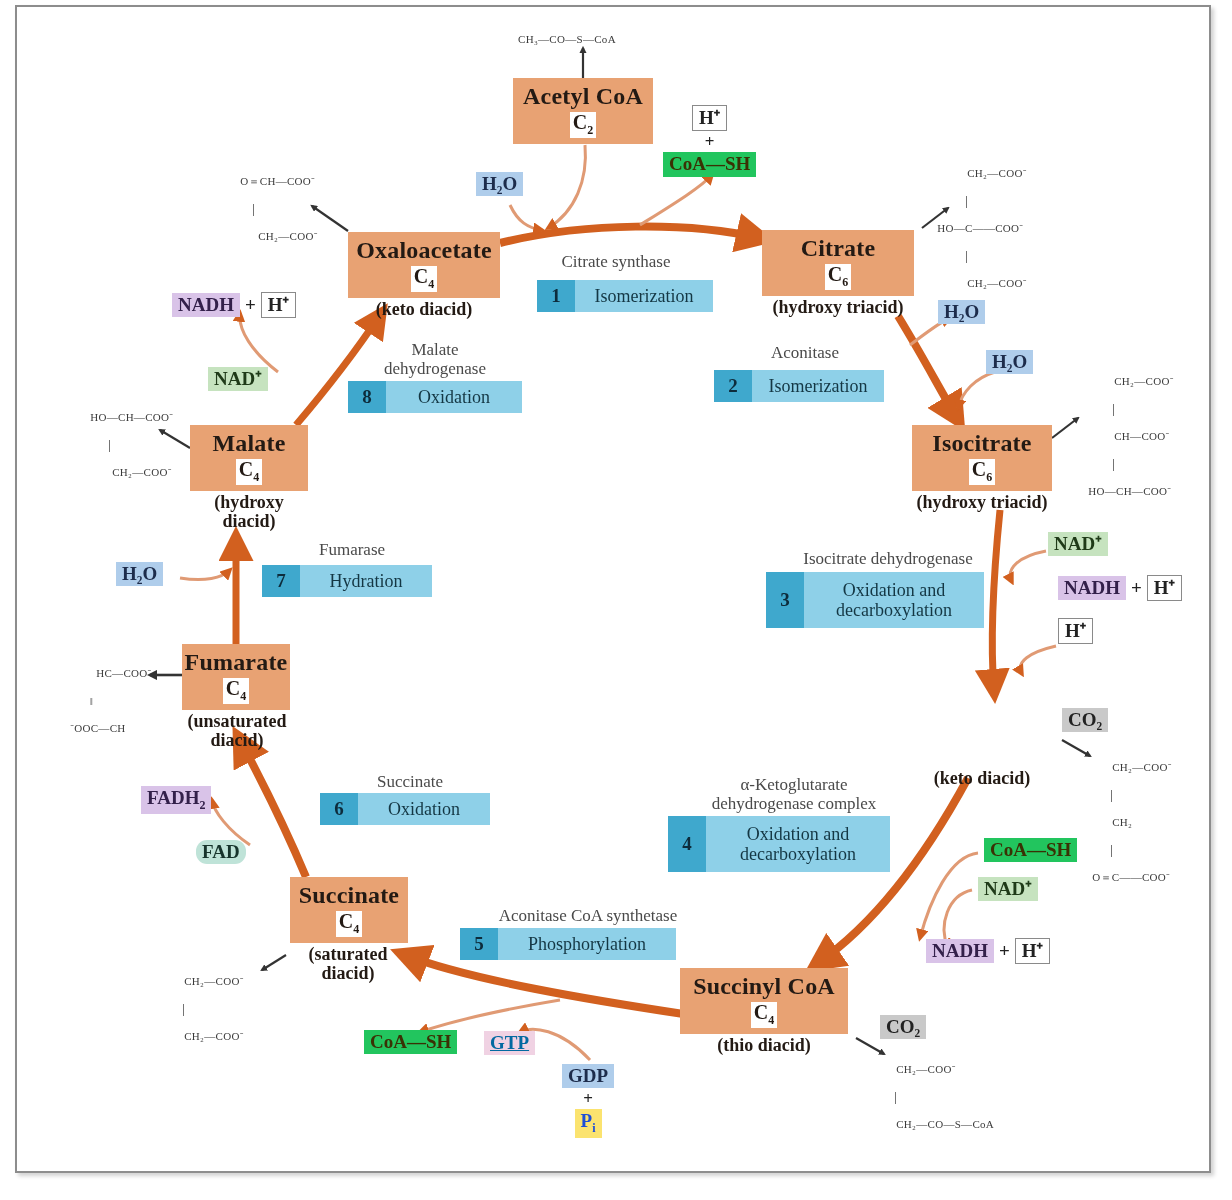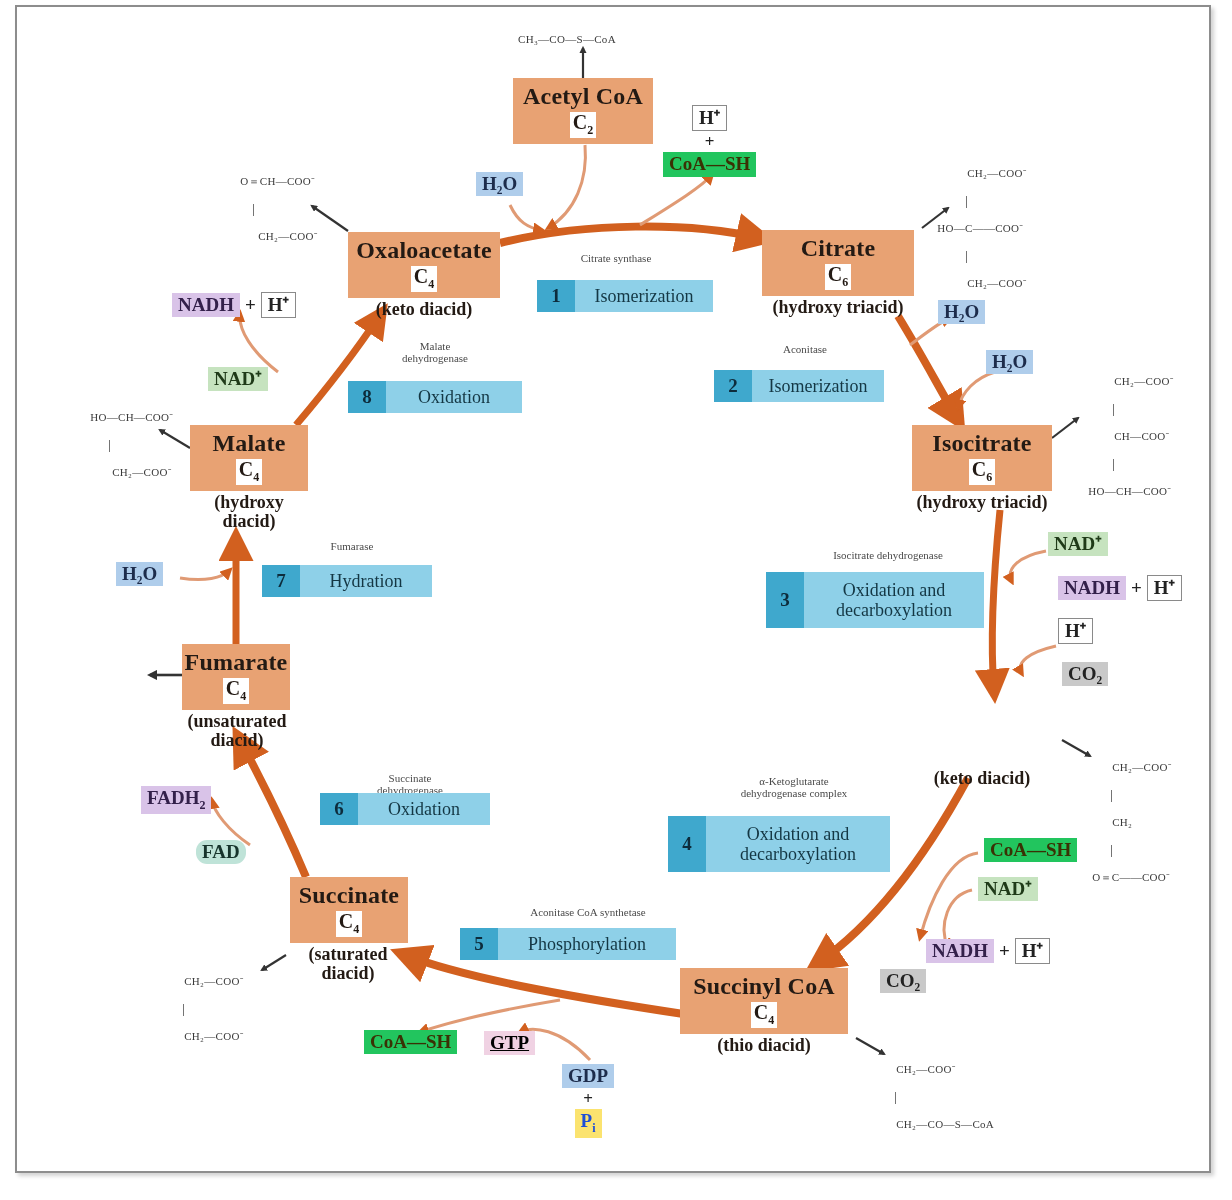--- a/index.html
+++ b/index.html
@@ -98,21 +98,21 @@
     justify-content: center;
     color: #143744;
     font-size: 18px;
     text-align: center;
     line-height: 1.12;
     padding: 3px 8px;
   }
   .enzyme {
     position: absolute;
     text-align: center;
-    font-size: 11px;
+    font-size: 17px;
     color: #4a4a4a;
     line-height: 1.12;
     font-family: "Liberation Serif", serif;
   }
 
   
   .chip {
     position: absolute;
     font-weight: bold;
     font-size: 19px;
@@ -121,22 +121,22 @@
     line-height: 1.12;
     box-sizing: border-box;
   }
   .chip sub { font-size: 12px; }
   .chip.water   { background: #afcdeb; color: #1d2c4b; }
   .chip.coash   { background: #22c55e; color: #3a3104; }
   .chip.nad     { background: #c6e3bf; color: #1f3a18; }
   .chip.nadh    { background: #d9c3e8; color: #33204a; }
   .chip.fadh    { background: #d9c3e8; color: #33204a; }
   .chip.fad     { background: #bfe3d8; color: #17342c; }
-  .chip.co2     { background: #c9c9c9; color: #222222; }
-  .chip.gtp     { background: #f0d2e3; color: #000000; text-decoration: underline; }
+  .chip.co2     { background: #c9c9c9; color: #222222; margin-top: 46px; }
+  .chip.gtp     { background: #f0d2e3; color: #0369a1; text-decoration: underline; }
   .chip.gdp     { background: #afcdeb; color: #1d2c4b; }
   .chip.pi      { background: #fbe36f; color: #1d4ed8; }
   .chip.hplus   { background: #ffffff; color: #222222; border: 1.5px solid #8a8a8a; }
 
   .chipgroup {
     position: absolute;
     display: flex;
     align-items: center;
     gap: 5px;
     white-space: nowrap;
@@ -467,20 +467,25 @@
     <span class="bond" style="padding-left:8px;">│</span>
     <span>CH₂—CO—S—CoA</span>
   </div>
 
   <div class="formula" style="left:172px; top:958px;">
     <span>CH₂—COO⁻</span>
     <span class="bond" style="padding-left:8px;">│</span>
     <span>CH₂—COO⁻</span>
   </div>
 
+  <div class="formula" style="left:58px; top:650px;">
+    <span style="padding-left:26px;">HC—COO⁻</span>
+    <span class="bond" style="padding-left:32px;">‖</span>
+    <span>⁻OOC—CH</span>
+  </div>
 
   <div class="formula" style="left:78px; top:394px;">
     <span>HO—CH—COO⁻</span>
     <span class="bond" style="padding-left:28px;">│</span>
     <span style="padding-left:22px;">CH₂—COO⁻</span>
   </div>
 
 </div>
 
 </body></html>

